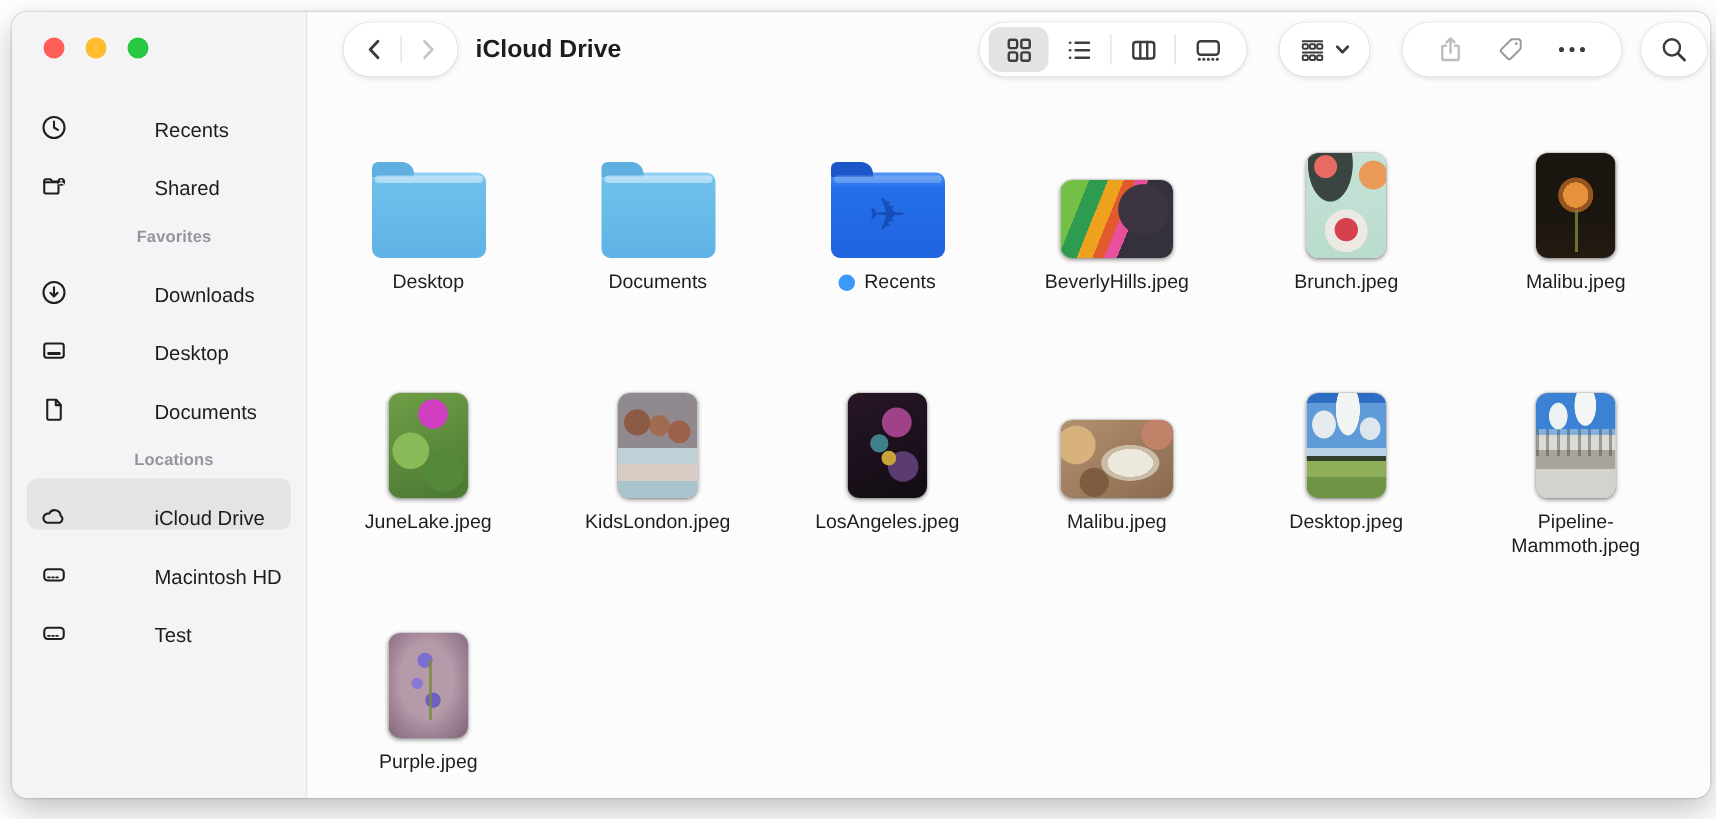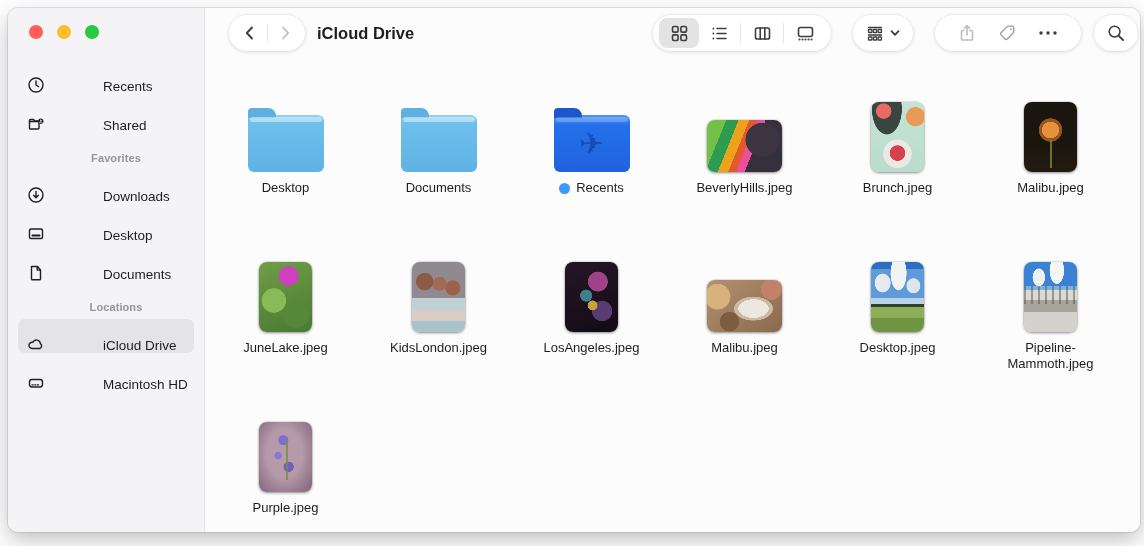--- a/index.html
+++ b/index.html
@@ -219,20 +219,29 @@
       <div class="side-row">
         <span class="sicon">
           <svg class="ic" width="18" height="18" viewBox="0 0 18 18">
               <rect x="2.5" y="5.5" width="13" height="7.5" rx="2.4"></rect>
               <path d="M5 10.9h8" stroke-dasharray="1.2 1.5" stroke-width="1.2"></path>
             </svg>
         </span>
         <span>Macintosh HD</span>
       </div>
 
+      <div class="side-row">
+        <span class="sicon">
+          <svg class="ic" width="18" height="18" viewBox="0 0 18 18">
+              <rect x="2.5" y="5.5" width="13" height="7.5" rx="2.4"></rect>
+              <path d="M5 10.9h8" stroke-dasharray="1.2 1.5" stroke-width="1.2"></path>
+            </svg>
+        </span>
+        <span>Test</span>
+      </div>
 
     </div>
   </div>
 
   <div class="content">
 
     <div class="pill nav-pill">
       <div class="nav-btn">
         <svg class="tb" width="18" height="18" viewBox="0 0 18 18">
             <path d="M11 3.5 5.8 9 11 14.5" stroke-width="1.9"></path>

